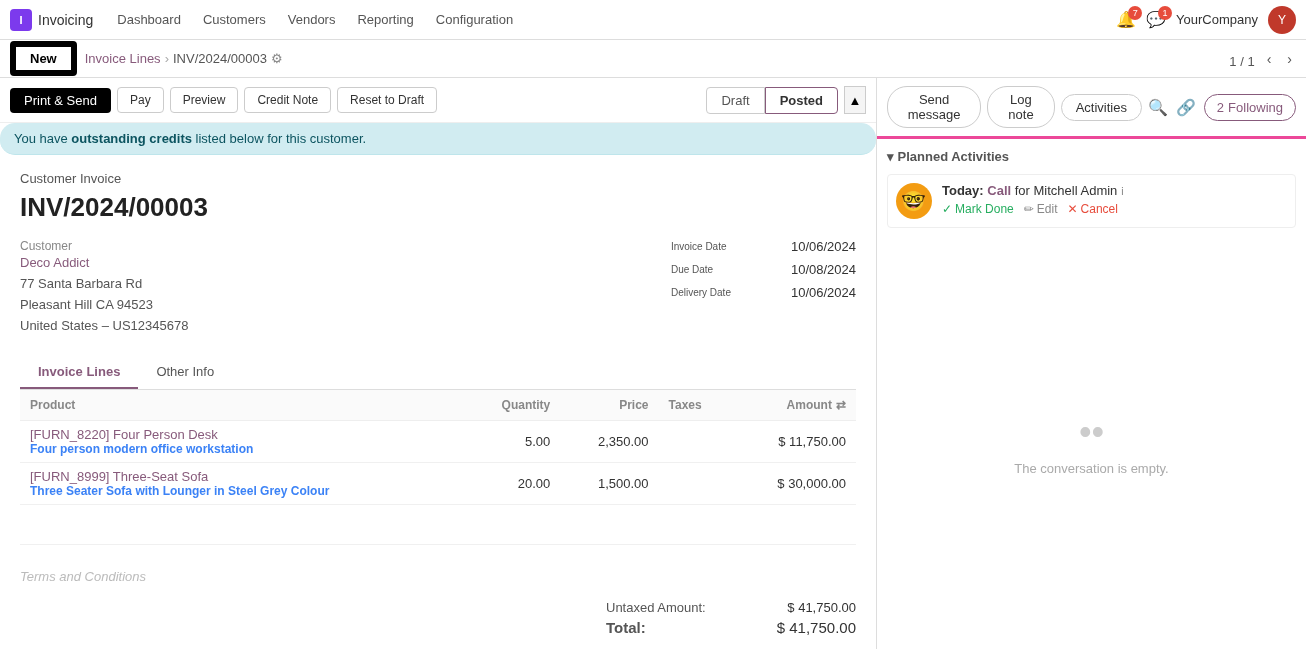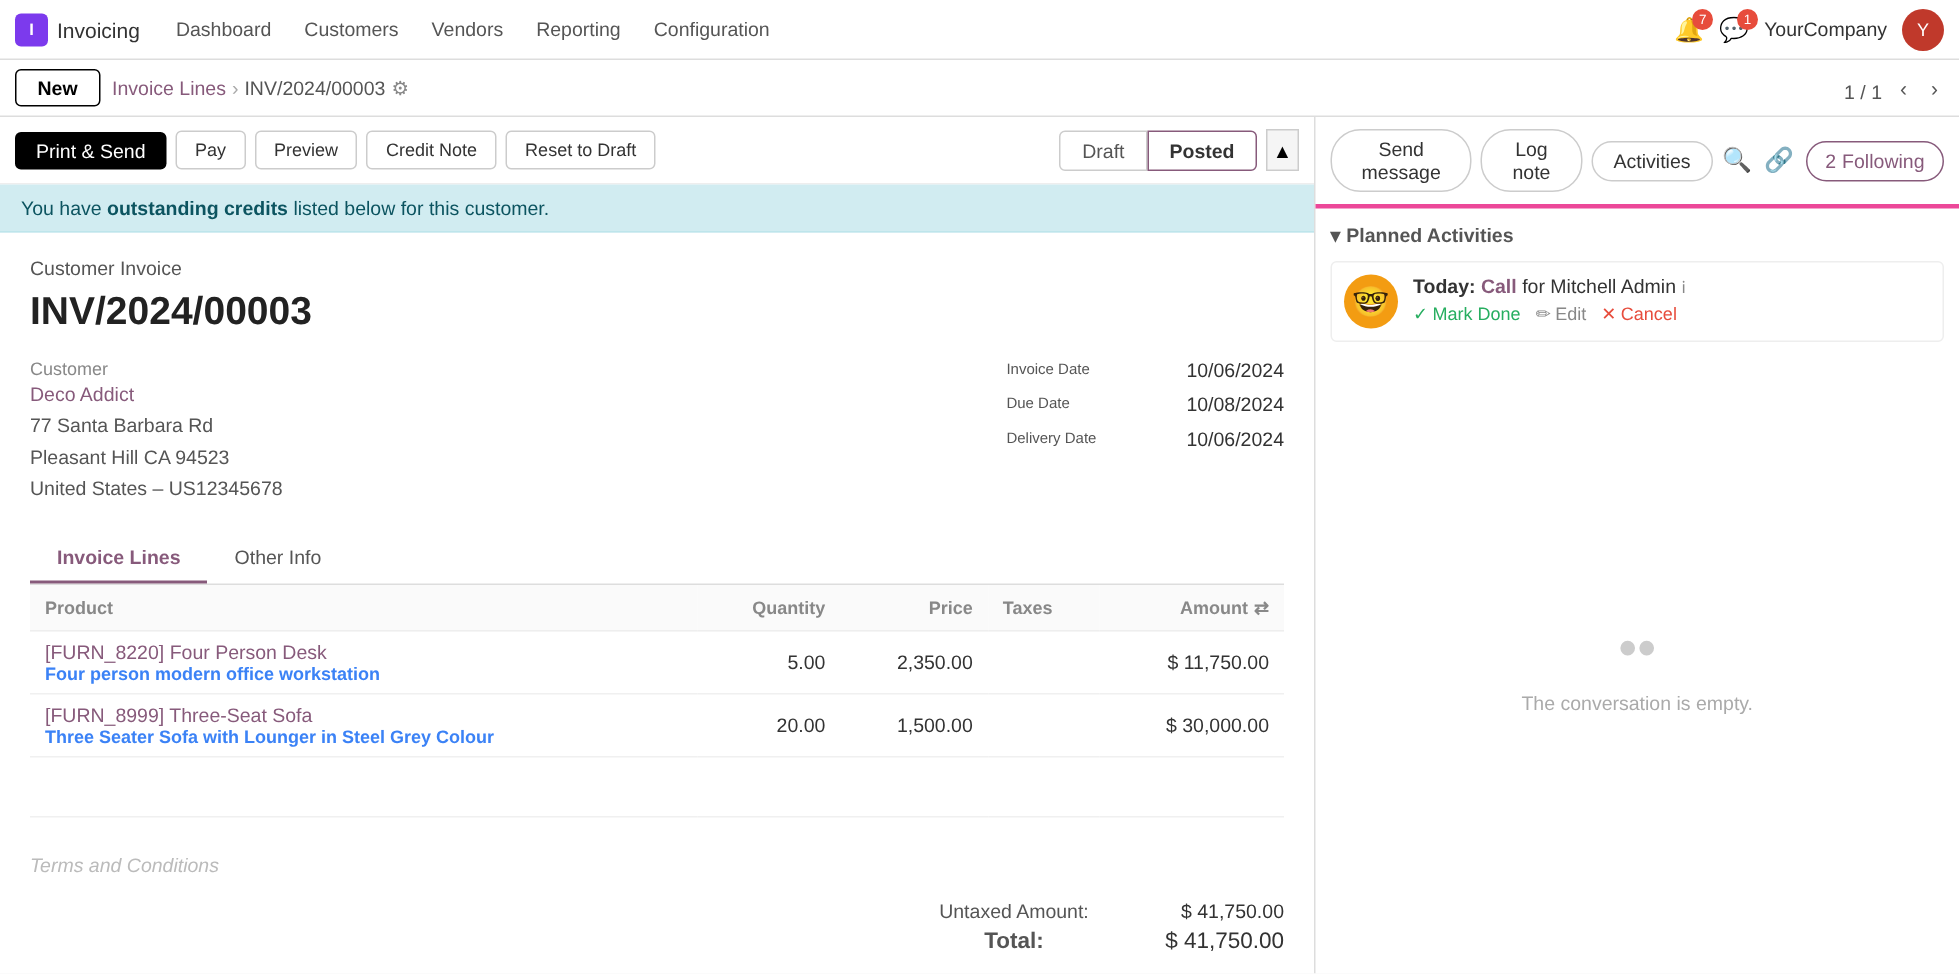--- a/index.html
+++ b/index.html
@@ -19,21 +19,21 @@
     .notif-badge { position: absolute; top: -4px; right: -6px; background: #e74c3c; color: #fff; border-radius: 50%; font-size: 9px; width: 14px; height: 14px; display: flex; align-items: center; justify-content: center; }
     .company-name { font-size: 13px; color: #333; }
     .avatar { width: 28px; height: 28px; border-radius: 50%; background: #c0392b; display: flex; align-items: center; justify-content: center; color: #fff; font-size: 12px; }
 
     
     .sub-nav {
       display: flex; align-items: center; background: #fff; border-bottom: 1px solid #ddd;
       padding: 4px 10px; height: 38px; gap: 8px;
     }
     .new-btn {
-      background: #fff; border: 1px solid #000000; border-radius: 4px; padding: 4px 14px;
+      background: #fff; border: 6px solid #000000; border-radius: 4px; padding: 4px 14px;
       cursor: pointer; font-size: 13px; font-weight: bold;
     }
     .breadcrumb { display: flex; align-items: center; gap: 4px; }
     .breadcrumb-link { color: #875a7b; font-size: 13px; cursor: pointer; text-decoration: none; }
     .breadcrumb-sep { color: #aaa; }
     .breadcrumb-current { color: #555; font-size: 13px; }
     .gear-icon { color: #888; cursor: pointer; }
     .sub-nav-right { margin-left: auto; display: flex; align-items: flex-end; gap: 8px; font-size: 13px; color: #555; }
     .nav-arrow { cursor: pointer; color: #555; font-size: 14px; padding: 2px 4px; }
 
@@ -52,21 +52,21 @@
     .btn-secondary { background: #fff; color: #333; border: 1px solid #ccc; border-radius: 4px; padding: 5px 12px; cursor: pointer; font-size: 12px; }
     .status-group { display: flex; align-items: center; margin-left: auto; gap: 0; }
     .status-btn { padding: 5px 14px; border: 1px solid #ccc; cursor: pointer; font-size: 13px; background: #fff; color: #555; }
     .status-btn:first-child { border-radius: 4px 0 0 4px; }
     .status-btn:last-child { border-radius: 0 4px 4px 0; background: #fff; border-color: #875a7b; color: #333; font-weight: bold; }
     .scroll-btn { background: #f5f5f5; border: 1px solid #ccc; width: 22px; height: 28px; cursor: pointer; font-size: 13px; display: flex; align-items: center; justify-content: center; }
 
     
     .alert-banner {
       background: #d1ecf1; border-bottom: 1px solid #bee5eb; padding: 8px 14px;
-      font-size: 13px; color: #0c5460;
+      font-size: 13px; color: #0c5460; border-radius: 15px;
     }
     .alert-banner strong { font-weight: bold; }
 
     
     .form-content { padding: 16px 20px; }
     .invoice-type { font-size: 13px; color: #555; margin-bottom: 6px; }
     .invoice-number { font-size: 26px; font-weight: bold; color: #222; margin-bottom: 16px; }
     .customer-section { display: flex; gap: 40px; margin-bottom: 20px; }
     .customer-left { }
     .field-label { font-size: 12px; color: #888; margin-bottom: 2px; }
@@ -90,21 +90,21 @@
     .invoice-table td.right { text-align: right; }
     .product-link { color: #875a7b; cursor: pointer; }
     .product-desc { font-size: 12px; color: #3b82f6; font-weight: bold; }
 
     
     .terms-section { padding: 8px 20px; color: #bbb; font-size: 13px; font-style: italic; }
 
     
     .totals-section { padding: 8px 20px; display: flex; flex-direction: column; align-items: flex-end; gap: 4px; }
     .total-row { display: flex; gap: 20px; font-size: 13px; }
-    .total-label { color: #555; width: 140px; text-align: center; }
+    .total-label { color: #555; width: 140px; text-align: left; }
     .total-value { color: #333; font-weight: 500; width: 90px; text-align: right; }
     .total-row.grand { font-weight: bold; font-size: 15px; }
 
     
     .right-panel { width: 430px; background: #fff; border-left: 1px solid #ddd; display: flex; flex-direction: column; }
     .chatter-actions { display: flex; align-items: center; padding: 8px 10px; border-bottom: 3px solid #ec4899; gap: 6px; }
     .chatter-btn { background: #fff; border: 1px solid #ccc; border-radius: 20px; padding: 5px 14px; cursor: pointer; font-size: 13px; color: #333; }
     .chatter-right { margin-left: auto; display: flex; align-items: center; gap: 8px; }
     .chatter-icon { color: #888; cursor: pointer; font-size: 16px; }
     .followers-btn { display: flex; align-items: center; gap: 4px; background: #fff; border: 1px solid #875a7b; border-radius: 20px; padding: 5px 12px; cursor: pointer; font-size: 13px; color: #875a7b; }

